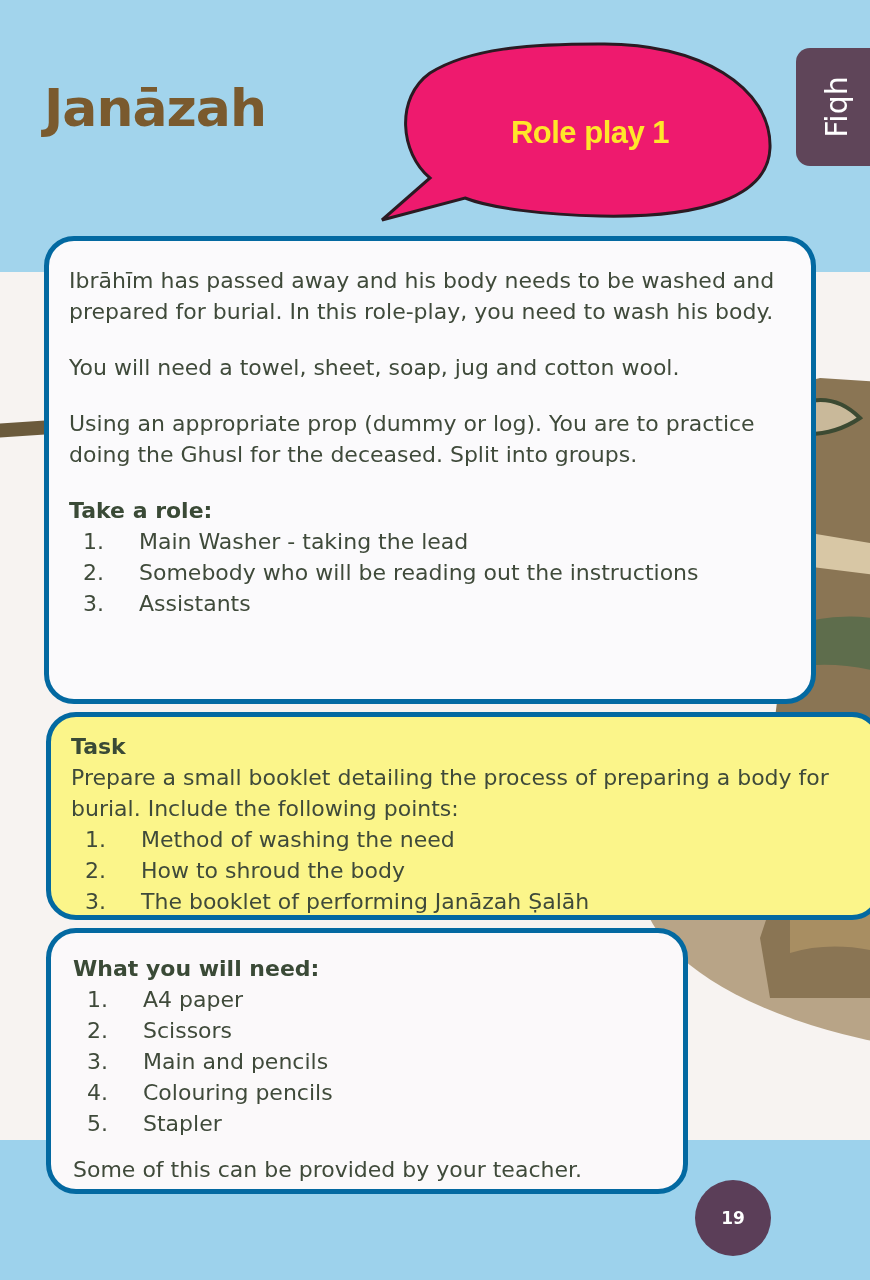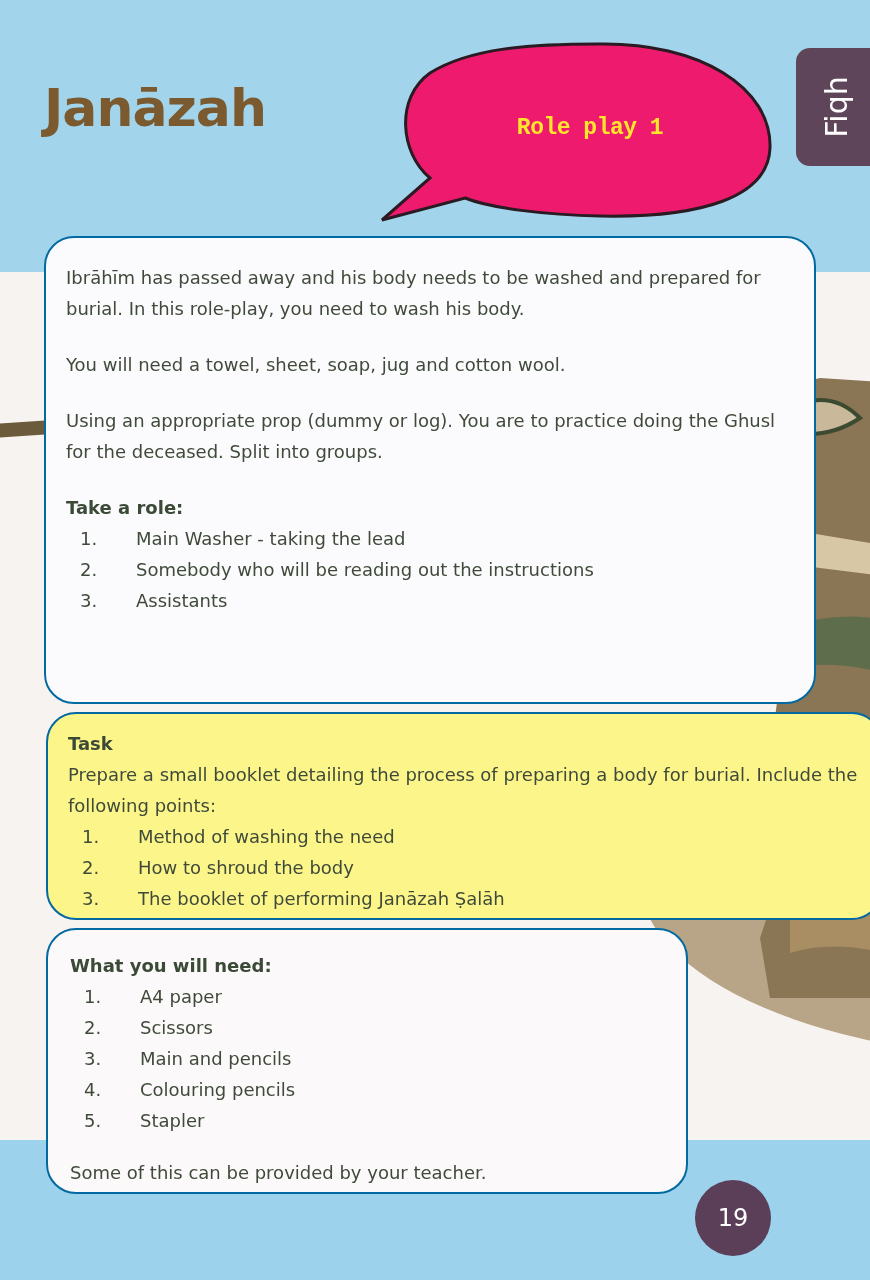--- a/index.html
+++ b/index.html
@@ -16,53 +16,53 @@
   .illus-arc { position: absolute; left: 640px; top: 880px; width: 420px; height: 180px; border-radius: 0 0 0 100%; background: #b8a487; }
 
   .page-title {
     position: absolute; left: 44px; top: 78px; margin: 0;
     font-family: "DejaVu Sans", sans-serif; font-weight: bold;
     font-size: 52px; color: #7a5a2e; letter-spacing: -1px;
   }
   .bubble { position: absolute; left: 370px; top: 38px; width: 410px; height: 190px; }
   .bubble-label {
     position: absolute; left: 490px; top: 115px; width: 200px; text-align: center;
-    font-family: Liberation Mono, monospace; font-weight: bold; font-size: 23px;
+    font-family: Liberation Sans, sans-serif; font-weight: bold; font-size: 31px;
     color: #ffe62a; letter-spacing: -0.5px;
   }
   .side-tab {
     position: absolute; left: 796px; top: 48px; width: 80px; height: 118px;
     background: #5f4559; border-radius: 14px 0 0 14px;
   }
   .side-tab-label {
     position: absolute; left: 50%; top: 50%;
     transform: translate(-50%, -50%) rotate(-90deg);
     color: #ffffff; font-size: 30px; font-family: "DejaVu Sans", sans-serif; white-space: nowrap;
   }
 
   .card {
-    position: absolute; border: 2px solid #0369a1; border-radius: 30px;
-    color: #3f4a3a; font-size: 18px; line-height: 31px; box-sizing: border-box;
+    position: absolute; border: 5px solid #0369a1; border-radius: 30px;
+    color: #3f4a3a; font-size: 22px; line-height: 31px; box-sizing: border-box;
   }
   .card-intro { left: 44px; top: 236px; width: 772px; height: 468px; background: #fbfafc; padding: 24px 18px 0 20px; }
   .card-task { left: 46px; top: 712px; width: 836px; height: 208px; background: #fbf58a; padding: 14px 10px 0 20px; }
   .card-needs { left: 46px; top: 928px; width: 642px; height: 266px; background: #fbf9fa; padding: 20px 10px 0 22px; }
 
   .para { margin: 0 0 25px 0; }
   .heading { font-weight: bold; margin: 0; color: #3a4a36; }
   ol.list { list-style: none; margin: 0; padding: 0 0 0 14px; }
   ol.list li { display: flex; }
   .num { width: 56px; flex: none; }
   .footnote { position: absolute; left: 22px; bottom: 4px; margin: 0; }
 
   .page-number {
     position: absolute; left: 695px; top: 1180px; width: 76px; height: 76px;
     border-radius: 50%; background: #5b3e58; color: #ffffff;
     display: flex; align-items: center; justify-content: center;
-    font-weight: normal; font-size: 24px;
+    font-weight: bold; font-size: 17px;
   }
 </style>
 </head>
 <body>
 
 <div class="bg-sky-top"></div>
 <div class="bg-cream"></div>
 <div class="bg-sky-bottom"></div>
 <div class="left-log"></div>
 <div class="illus-arc"></div>

